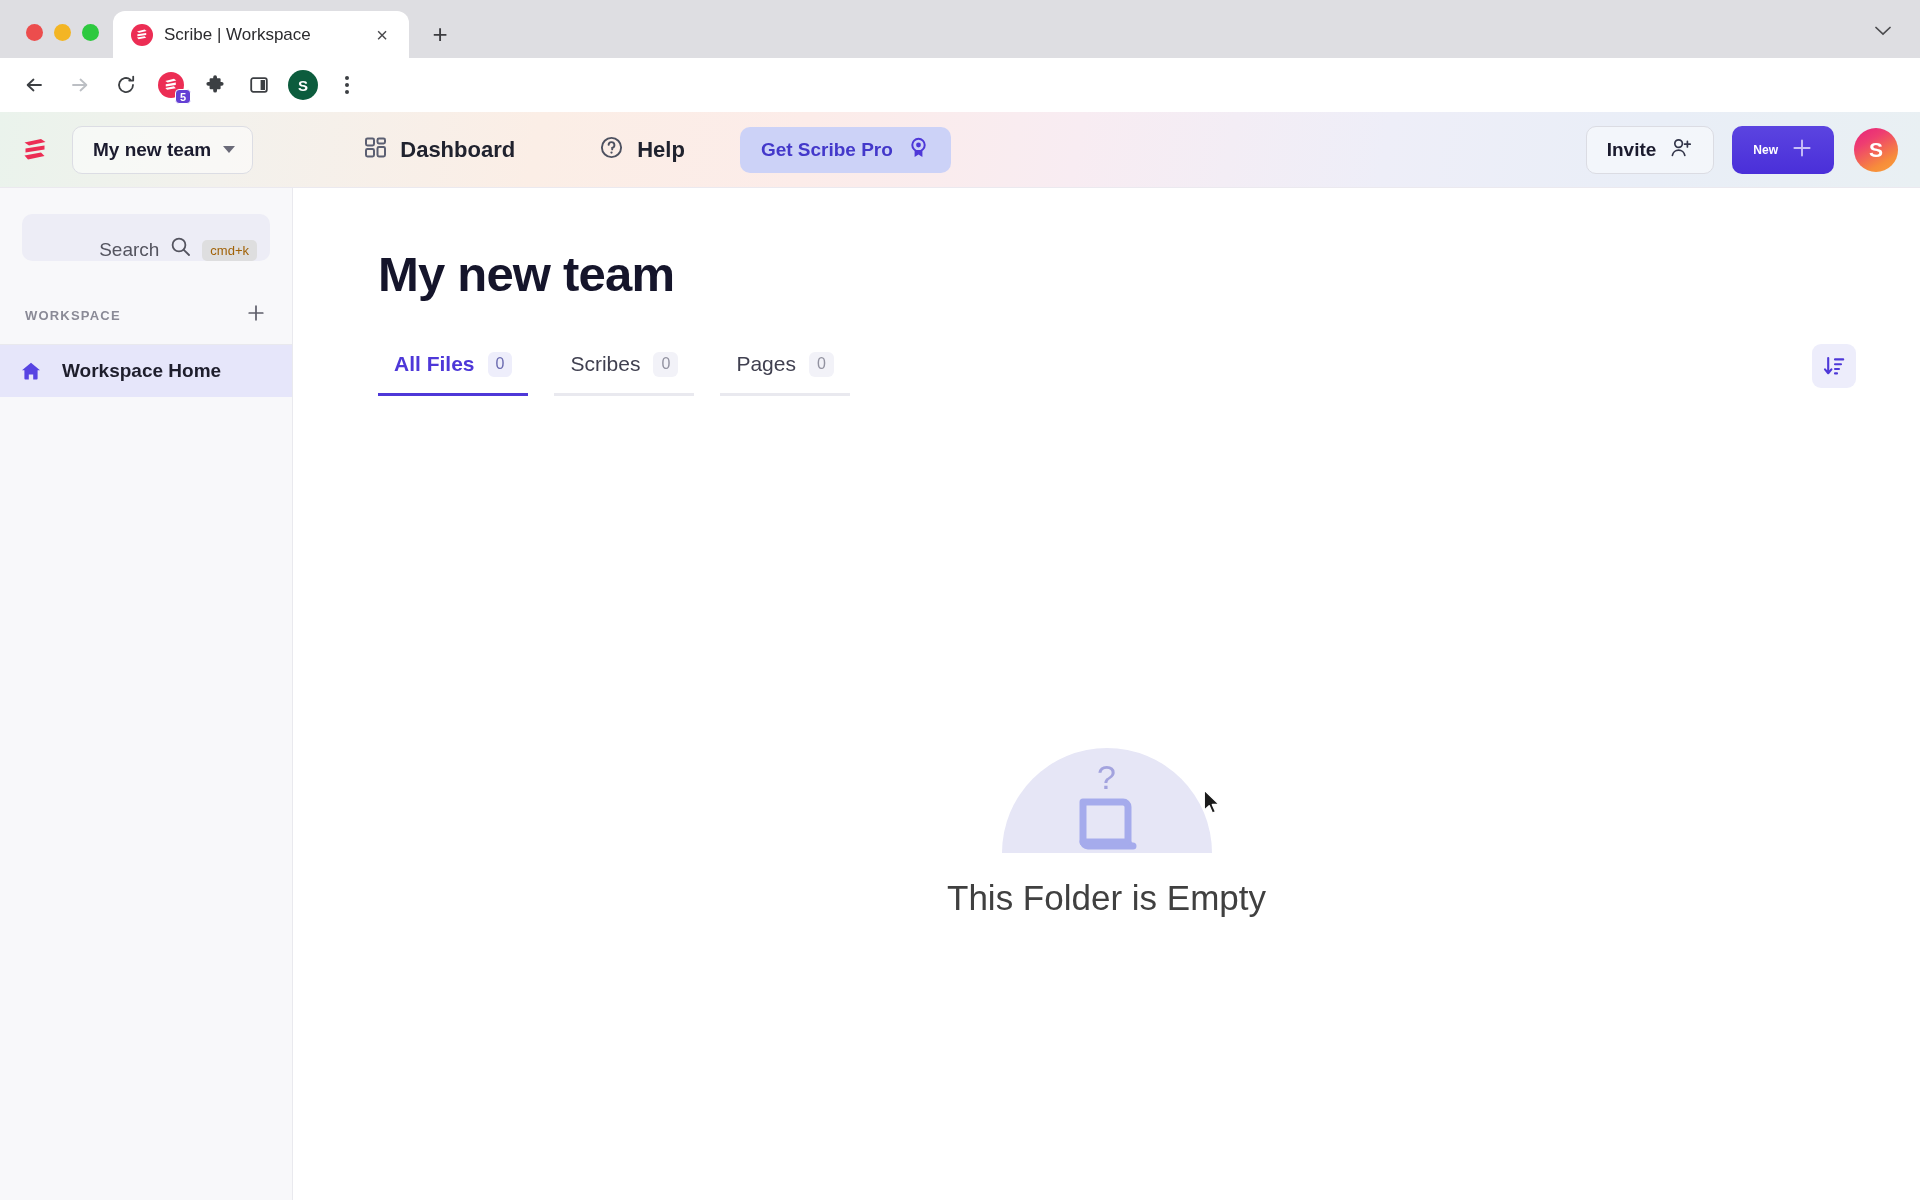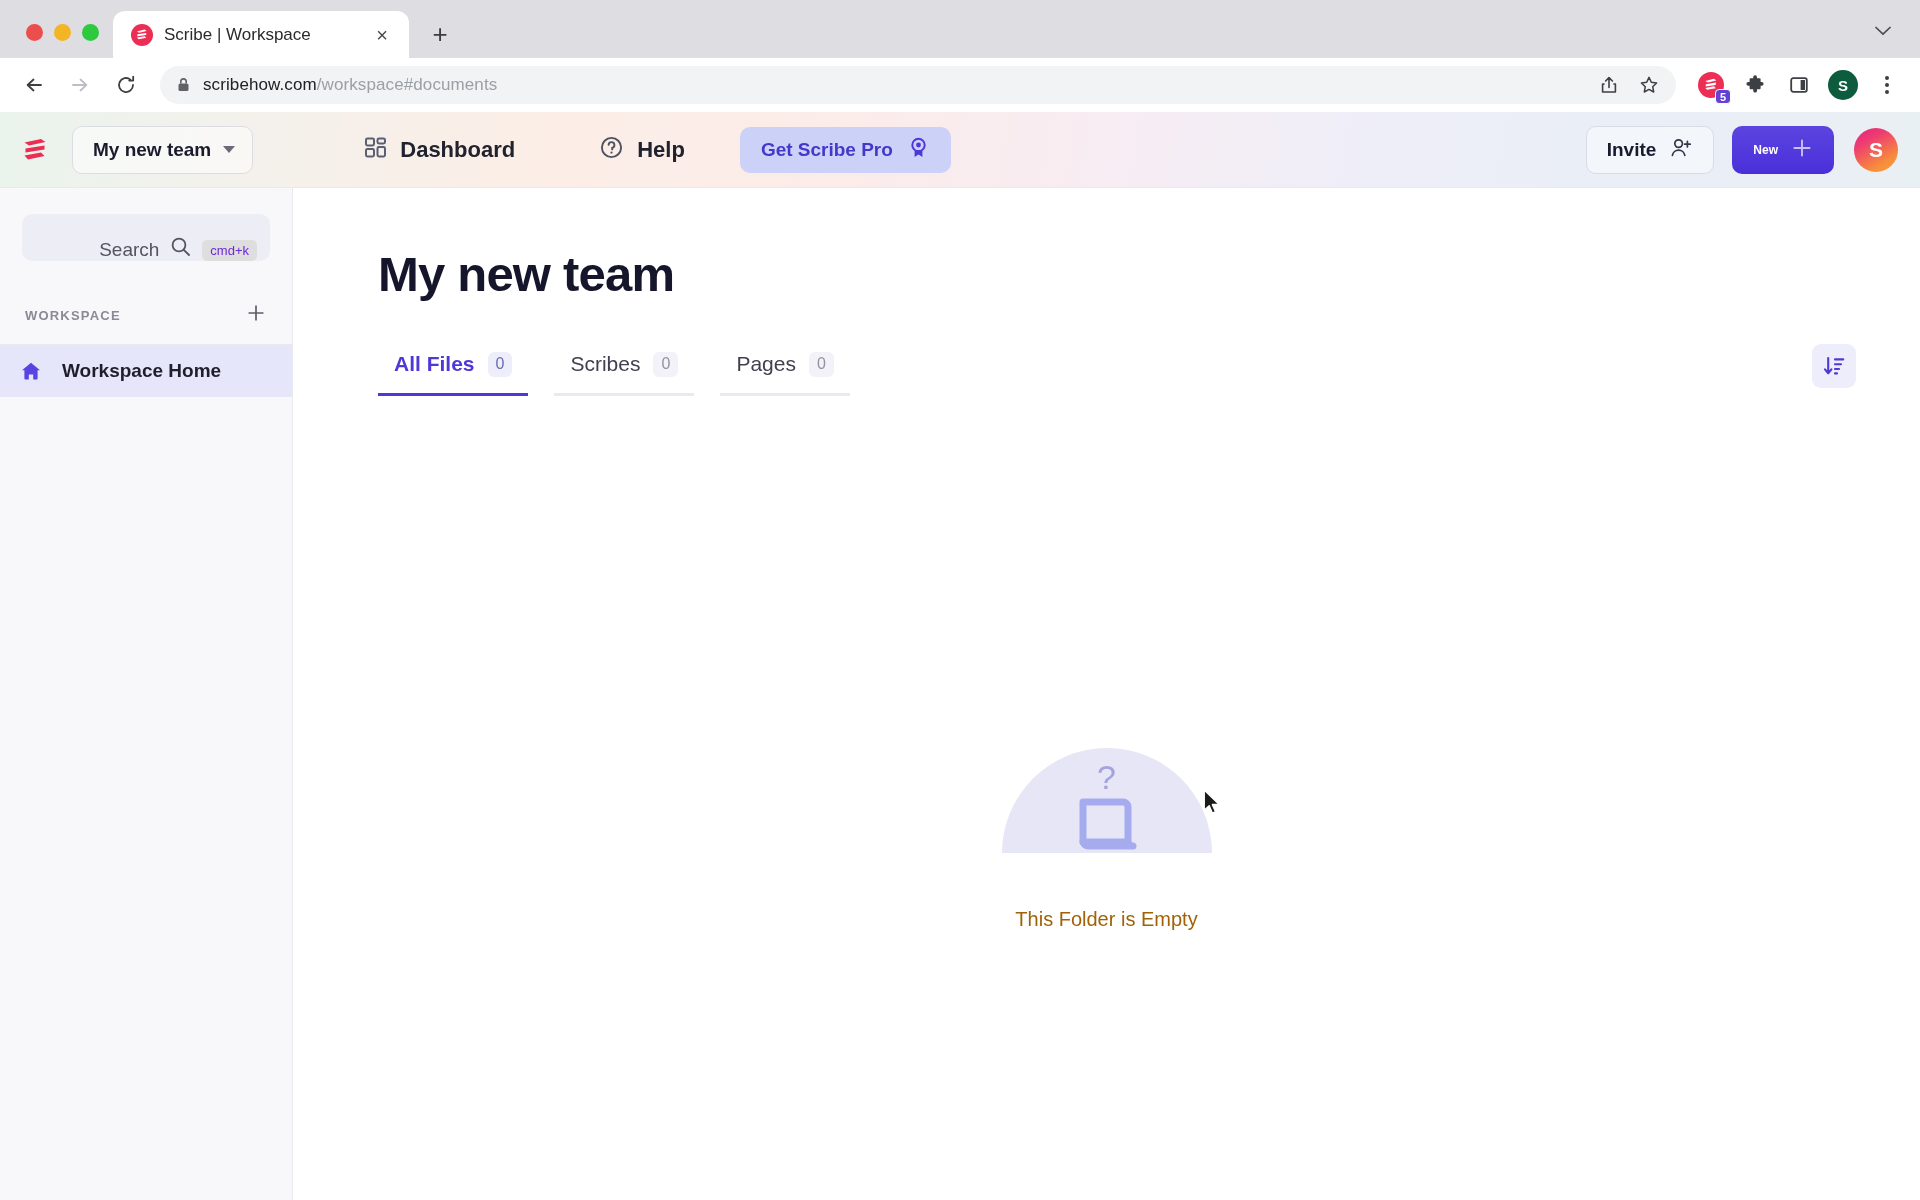--- a/index.html
+++ b/index.html
@@ -195,21 +195,21 @@
   }
   .search-box {
     margin: 26px 22px 0 22px;
     height: 47px; border-radius: 10px;
     background: #ededf6;
     display: flex; align-items: flex-end; justify-content: flex-end;
     gap: 11px; padding: 0 13px;
   }
   .search-box .label { font-size: 19px; color: #54545f; }
   .kbd {
-    background: #dededf; color: #6d28d9;
+    background: #dededf; color: #a16207;
     font-size: 13px; border-radius: 5px;
     padding: 4px 8px; line-height: 1;
   }
 
   .section-head {
     margin-top: 40px; padding: 0 22px 0 25px; height: 28px;
     display: flex; align-items: center; justify-content: space-between;
   }
   .section-head .title {
     font-size: 13px; font-weight: 700; letter-spacing: 1.2px;
@@ -281,22 +281,21 @@
     position: absolute; left: 0; right: 0; top: 12px;
     text-align: center;
     font-size: 34px; color: #a3a3de; font-weight: 400;
     line-height: 1;
   }
   .empty-folder {
     position: absolute; left: 50%; top: 48px;
     transform: translateX(-50%);
   }
   .empty-text {
-    margin-top: 30px;
-    font-size: 20px; color: #a16207; font-weight: 500;
+    font-size: 35px; color: #404040; font-weight: 500;
   }
 
   .cursor { position: absolute; left: 1203px; top: 789px; pointer-events: none; }
 </style>
 </head>
 <body>
 
 <div class="browser-chrome">
 
   <div class="tabstrip">
@@ -340,42 +339,20 @@
           <path d="M4 11 H17 M11.5 5.5 L17.4 11 L11.5 16.5" stroke="#bcbfc4" stroke-width="1.8" fill="none" stroke-linecap="round" stroke-linejoin="round"></path>
         </svg>
     </div>
     <div class="nav-btn">
       <svg width="22" height="22" viewBox="0 0 22 22">
         <path d="M18 11 A7 7 0 1 1 15.4 5.6" stroke="#3c3f43" stroke-width="1.8" fill="none" stroke-linecap="round"></path>
         <path d="M18.2 2.6 L18.2 6.6 L14.2 6.6" stroke="#3c3f43" stroke-width="1.8" fill="none" stroke-linecap="round" stroke-linejoin="round"></path>
       </svg>
     </div>
 
-    <div class="omnibox">
-      <span class="lock-icon">
-        <svg width="15" height="16" viewBox="0 0 15 16">
-          <rect x="2.5" y="6.5" width="10" height="7.5" rx="1.6" fill="#5f6368"></rect>
-          <path d="M4.8 6.5 V4.6 a2.7 2.7 0 0 1 5.4 0 V6.5" stroke="#5f6368" stroke-width="1.6" fill="none"></path>
-        </svg>
-      </span>
-      <span class="url-text"><span class="host">scribehow.com</span><span>/workspace#documents</span></span>
-      <span class="omni-actions">
-        <span class="icon-btn">
-          <svg width="20" height="20" viewBox="0 0 20 20">
-            <path d="M10 2.8 V12.5 M6.6 6 L10 2.6 L13.4 6" stroke="#3c3f43" stroke-width="1.6" fill="none" stroke-linecap="round" stroke-linejoin="round"></path>
-            <path d="M5 9 H3.6 V17 H16.4 V9 H15" stroke="#3c3f43" stroke-width="1.6" fill="none" stroke-linecap="round" stroke-linejoin="round"></path>
-          </svg>
-        </span>
-        <span class="icon-btn">
-          <svg width="20" height="20" viewBox="0 0 20 20">
-              <path d="M10 2.4 L12.3 7.3 L17.6 8 L13.7 11.7 L14.7 17 L10 14.4 L5.3 17 L6.3 11.7 L2.4 8 L7.7 7.3 Z" stroke="#3c3f43" stroke-width="1.5" fill="none" stroke-linejoin="round"></path>
-            </svg>
-        </span>
-      </span>
-    </div>
 
     <div class="icon-btn">
       <span class="ext-scribe">
         <svg width="16" height="16" viewBox="0 0 14 14">
           <g fill="#ffffff">
             <polygon points="2.0,3.4 9.6,1.6 11.6,3.0 4.0,4.8"></polygon>
             <polygon points="2.4,6.3 11.2,4.9 11.2,6.9 2.4,8.3"></polygon>
             <polygon points="2.0,9.6 9.6,8.2 11.2,9.8 3.6,11.2"></polygon>
           </g>
         </svg>

